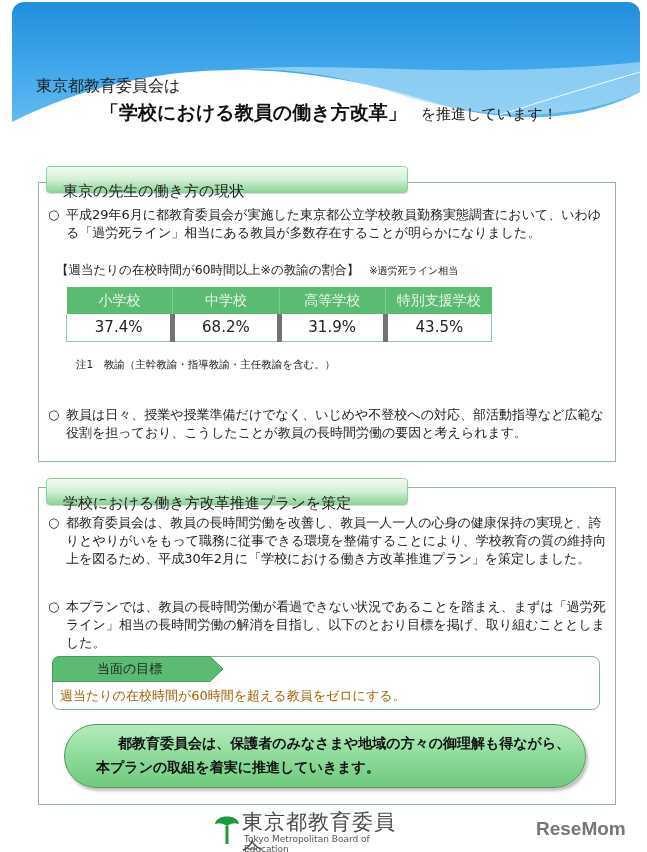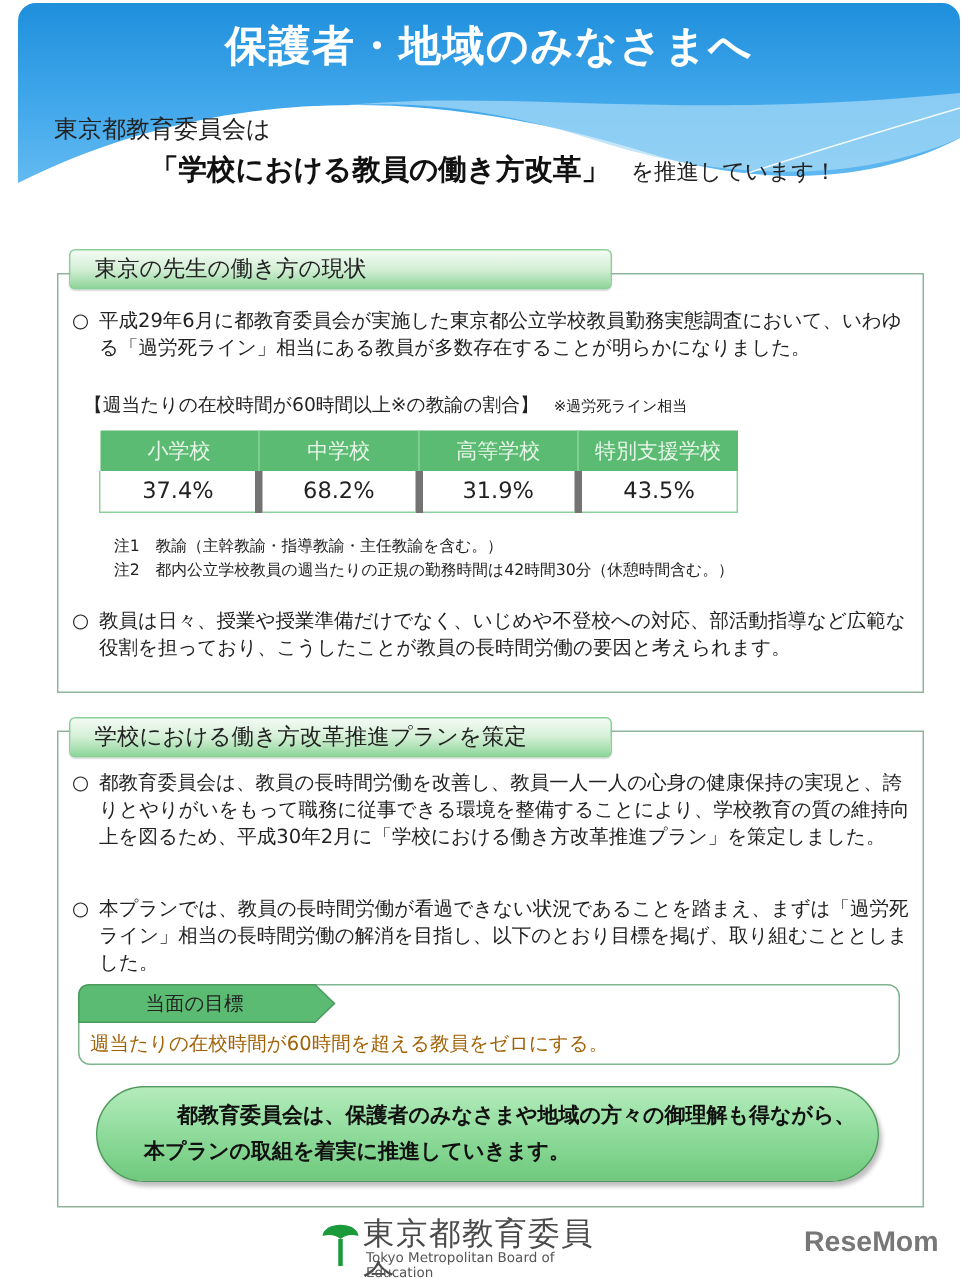--- a/index.html
+++ b/index.html
@@ -24,21 +24,21 @@
     position: absolute; left: 38px; width: 578px;
     border: 1.5px solid #8fb59c; background: #fff;
   }
   .sec1 { top: 182px; height: 280px; }
   .sec2 { top: 487px; height: 318px; }
 
   .sec-tab {
     position: absolute; left: 46px; height: 27px;
     border-radius: 4px; border: 1px solid #8ccf9a;
     background: linear-gradient(180deg, #f4fbf4 0%, #d3efd5 50%, #8fd59a 100%);
-    font-size: 15px; color: #222; padding: 3px 0 0 16px;
+    font-size: 15px; color: #222; padding: 15px 0 0 16px;
     box-shadow: 0 1px 1px rgba(0,0,0,0.15);
   }
   .tab1 { top: 166px; width: 362px; }
   .tab2 { top: 478px; width: 362px; font-family: Liberation Serif, serif; }
 
   .para { position: absolute; font-size: 13px; line-height: 18px; color: #222; }
   .para .mark { position: absolute; left: 0; top: 0; }
   .para .txt { padding-left: 18px; display: block; }
 
   .heading-line { position: absolute; left: 56px; top: 262px; font-size: 12.5px; color: #222; }
@@ -90,21 +90,20 @@
 </head>
 <body>
 
 <div class="banner">
   <svg class="wave" width="628" height="158" viewBox="0 0 628 158">
     <path d="M0 120 C 120 60, 260 50, 420 100 C 520 130, 590 110, 628 90 L628 158 L0 158 Z" fill="#ffffff"></path>
     <path d="M200 70 C 320 55, 430 80, 628 60 L628 90 C 560 120, 470 120, 380 90 C 310 68, 250 64, 200 70 Z" fill="#a9dcf7" opacity="0.7"></path>
     <path d="M380 150 C 460 120, 560 90, 628 70" stroke="#ffffff" stroke-width="1" fill="none" opacity="0.9"></path>
     <path d="M420 110 C 500 130, 570 150, 628 158" stroke="#ffffff" stroke-width="1" fill="none" opacity="0.8"></path>
   </svg>
-  <div class="banner-title">保護者・地域のみなさまへ</div>
 </div>
 <div class="banner-sub1">東京都教育委員会は</div>
 <div class="banner-sub2">
   <span>「学校における教員の働き方改革」</span><span class="after">を推進しています！</span>
 </div>
 
 <div class="section sec1"></div>
 <div class="sec-tab tab1">東京の先生の働き方の現状</div>
 
 <div class="para" style="left:48px; top:206px; width:560px;">
@@ -128,21 +127,20 @@
     <td>37.4%</td>
     <td>68.2%</td>
     <td>31.9%</td>
     <td>43.5%</td>
   </tr>
 </tbody>
   </table>
 
 <div class="notes">
   <div>注1　教諭（主幹教諭・指導教諭・主任教諭を含む。）</div>
-  <div>注2　都内公立学校教員の週当たりの正規の勤務時間は42時間30分（休憩時間含む。）</div>
 </div>
 
 <div class="para" style="left:48px; top:406px; width:560px;">
   <span class="mark">○</span>
   <span class="txt">教員は日々、授業や授業準備だけでなく、いじめや不登校への対応、部活動指導など広範な役割を担っており、こうしたことが教員の長時間労働の要因と考えられます。</span>
 </div>
 
 <div class="section sec2"></div>
 <div class="sec-tab tab2">学校における働き方改革推進プランを策定</div>
 

